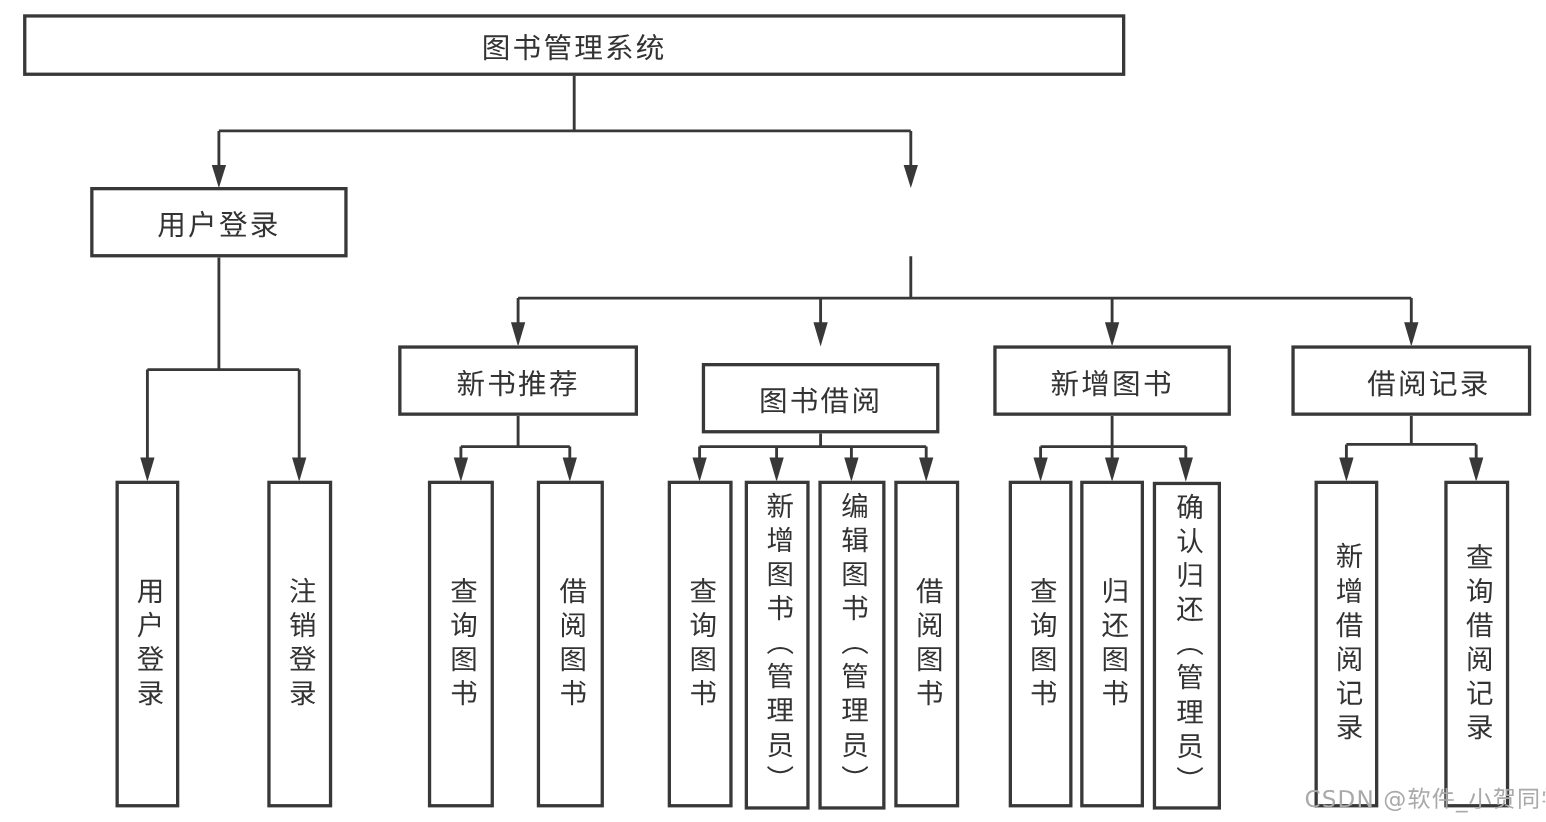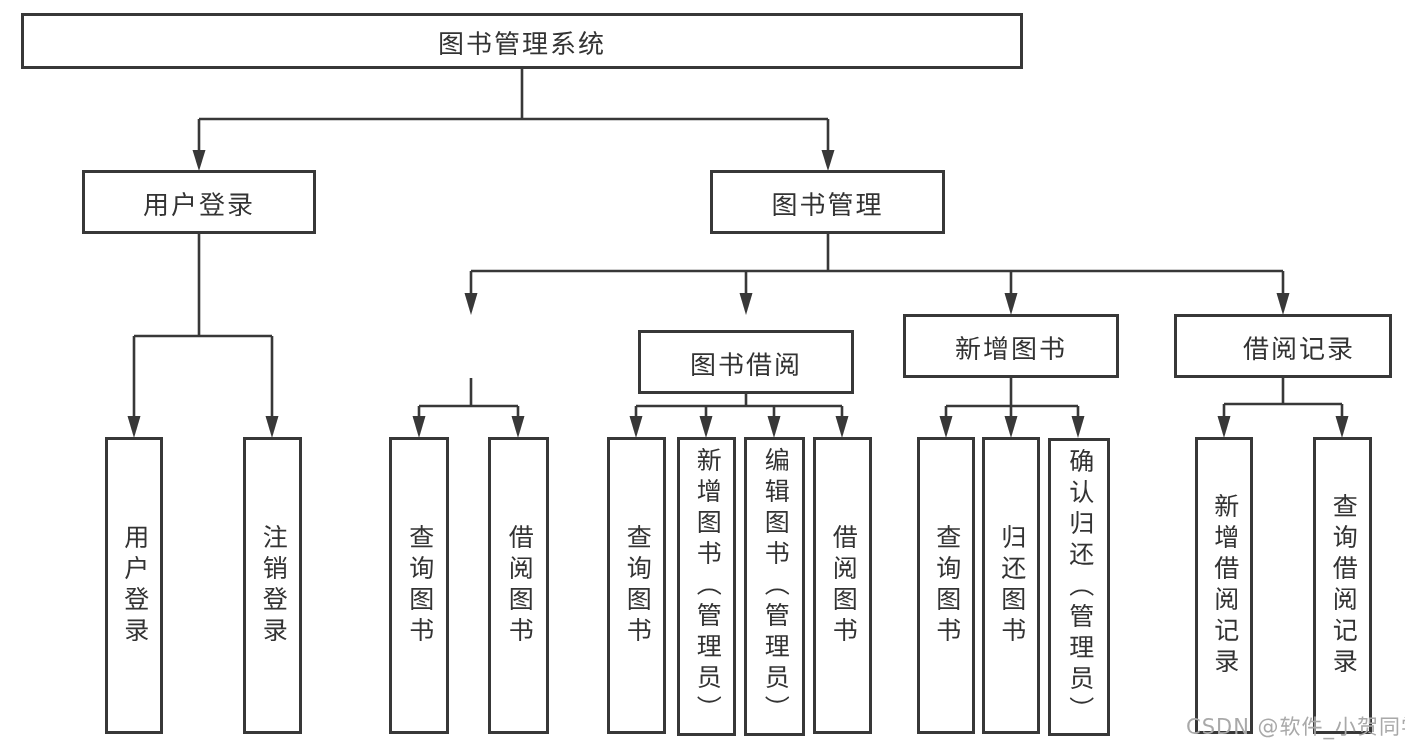--- a/index.html
+++ b/index.html
@@ -105,22 +105,22 @@
         <path fill="none" d="M1283,378 V404 M1224,404 H1342 M1224,404 V419 M1342,404 V419"></path>
         <polygon stroke="none" points="1217.5,416 1230.5,416 1224,438"></polygon>
         <polygon stroke="none" points="1335.5,416 1348.5,416 1342,438"></polygon>
       </g>
     </g>
   </svg>
 
   <div class="node hbox" style="left:21px; top:13px; width:1002px; height:56px;">图书管理系统</div>
 
   <div class="node hbox" style="left:82px; top:170px; width:234px; height:64px;">用户登录</div>
-  <div class="node hbox" style="left:710px; top:170px; width:235px; height:64px;">图书管理</div>
 
+  <div class="node hbox" style="left:362px; top:314px; width:218px; height:64px;">新书推荐</div>
   <div class="node hbox" style="left:638px; top:314px; width:216px; height:64px;margin-top:16px;">图书借阅</div>
   <div class="node hbox" style="left:903px; top:314px; width:216px; height:64px;">新增图书</div>
   <div class="node hbox" style="left:1174px; top:314px; width:218px; height:64px;padding-left:32px;">借阅记录</div>
 
   <div class="node vbox" style="left:105px; top:437px; width:58px; height:297px;">用户登录</div>
   <div class="node vbox" style="left:243px; top:437px; width:59px; height:297px;">注销登录</div>
 
   <div class="node vbox" style="left:389px; top:437px; width:60px; height:297px;">查询图书</div>
   <div class="node vbox" style="left:488px; top:437px; width:61px; height:297px;">借阅图书</div>
 

